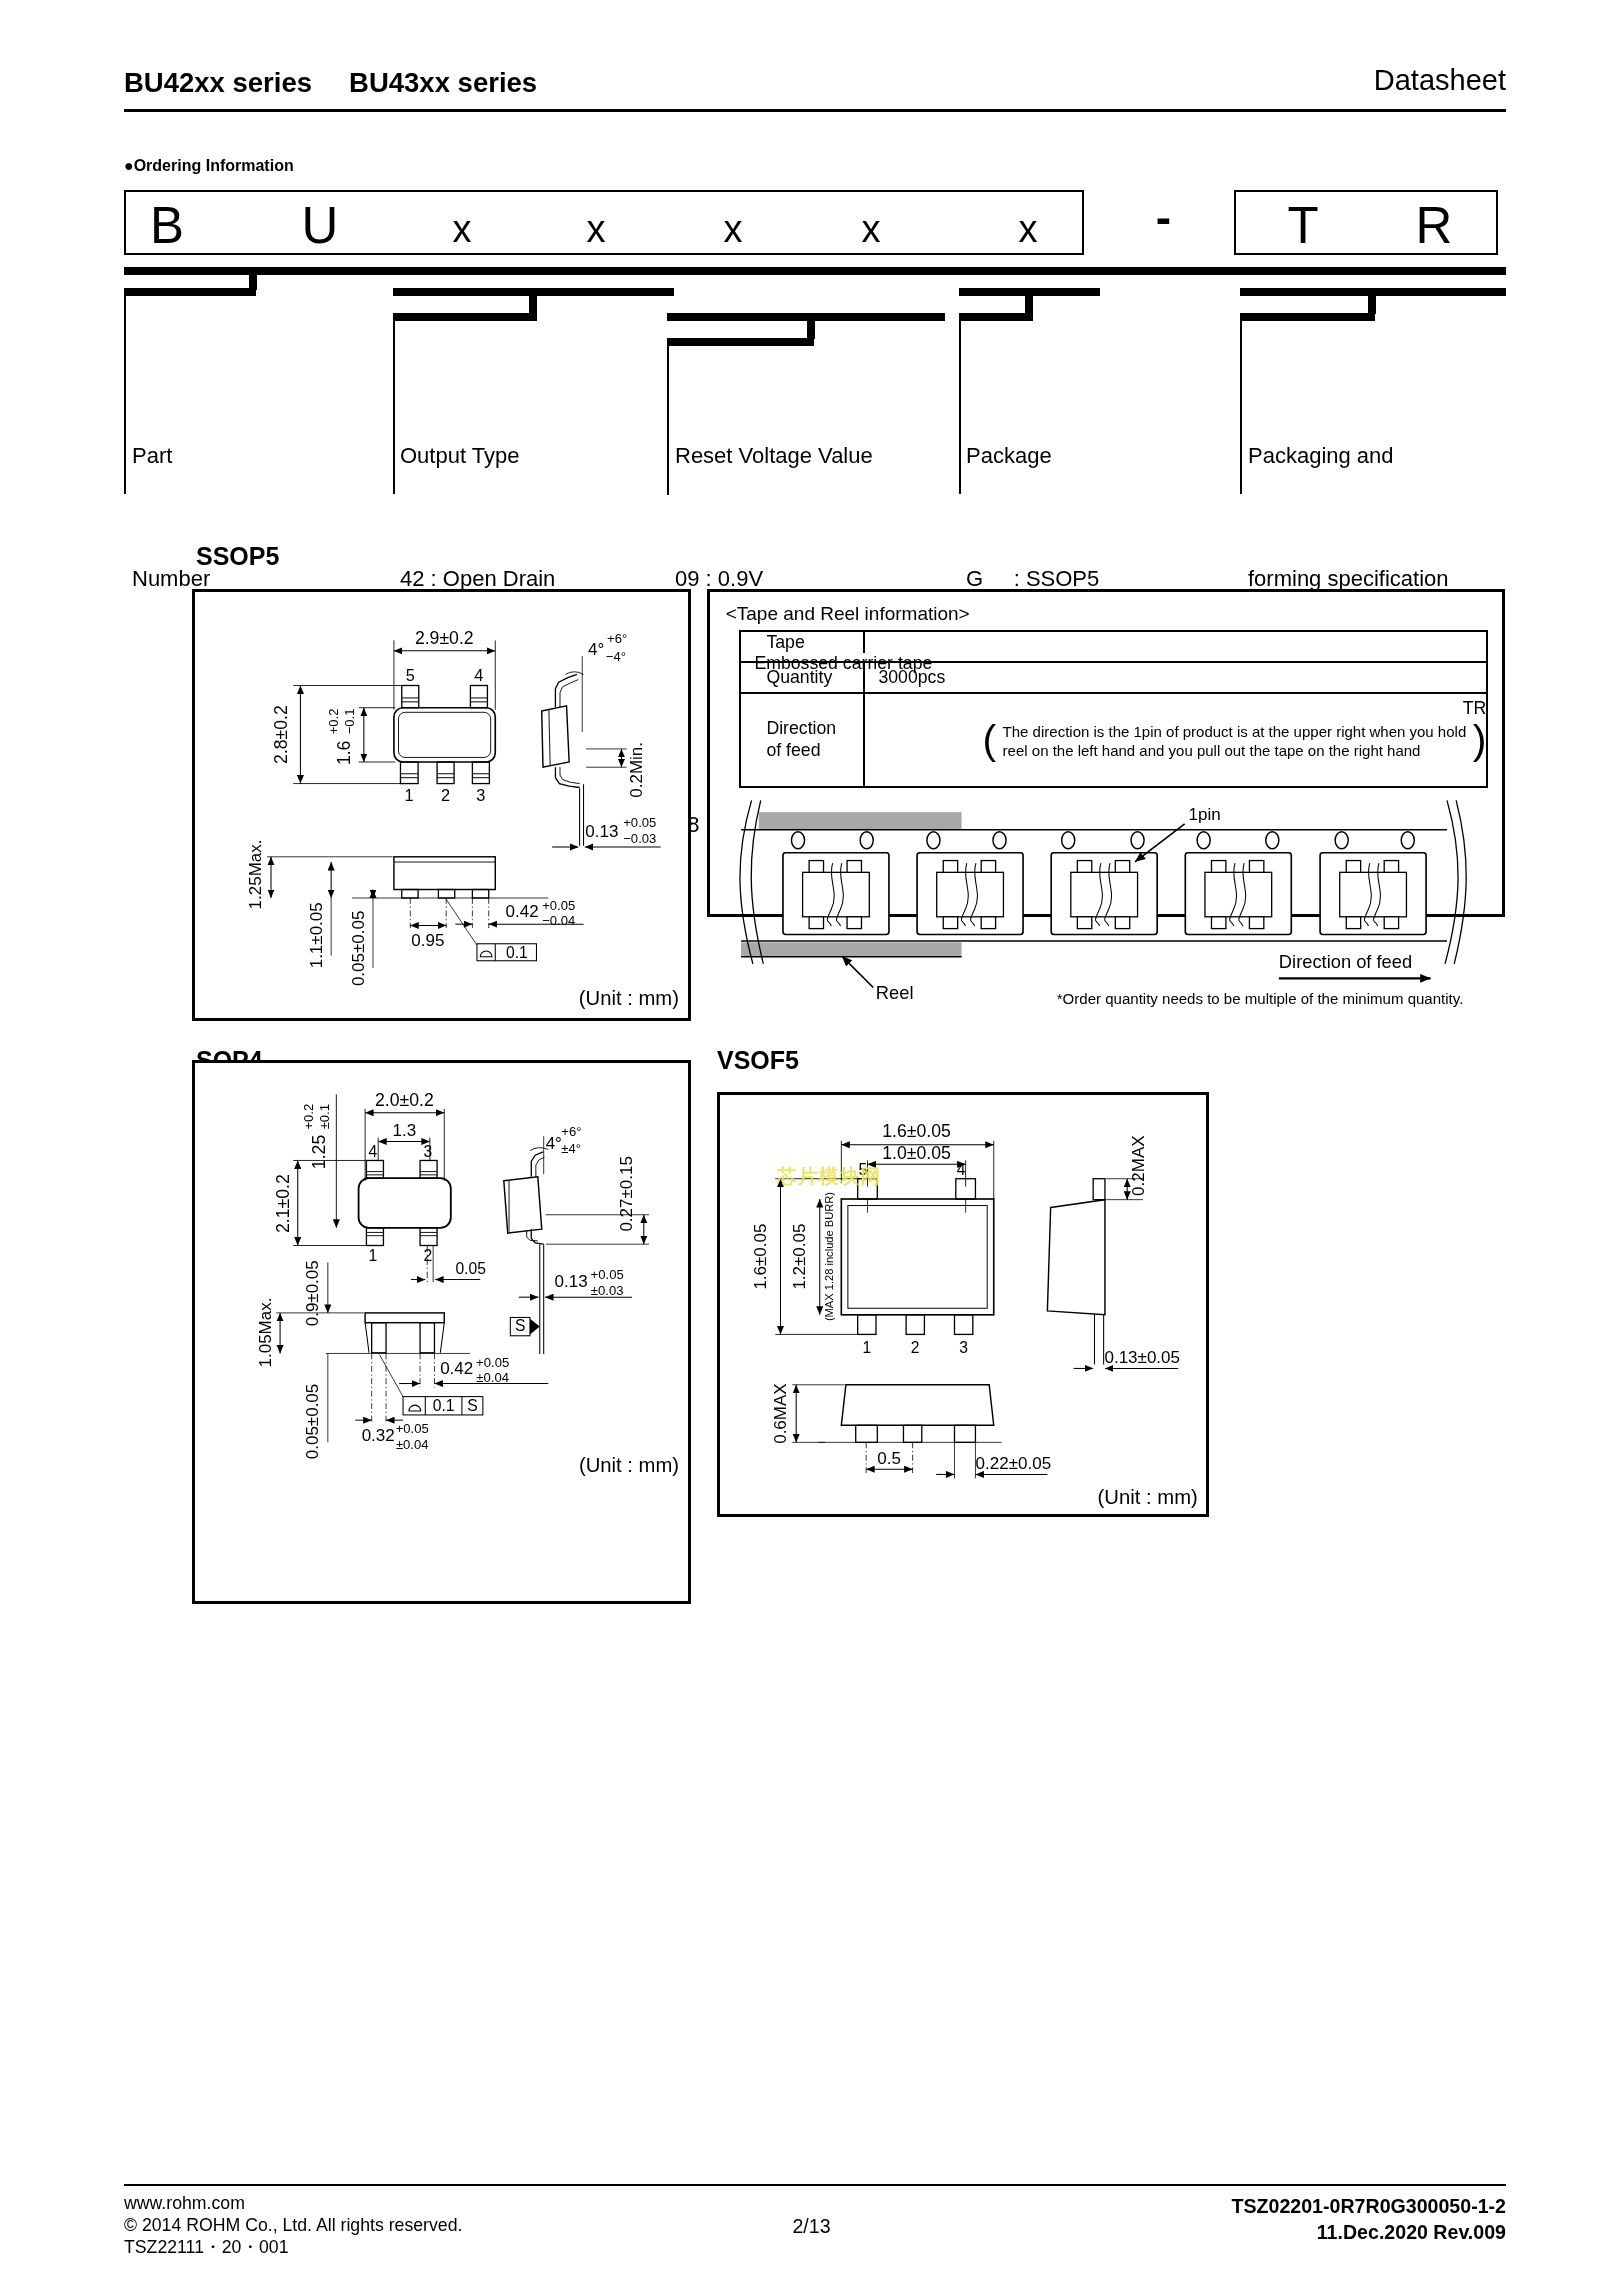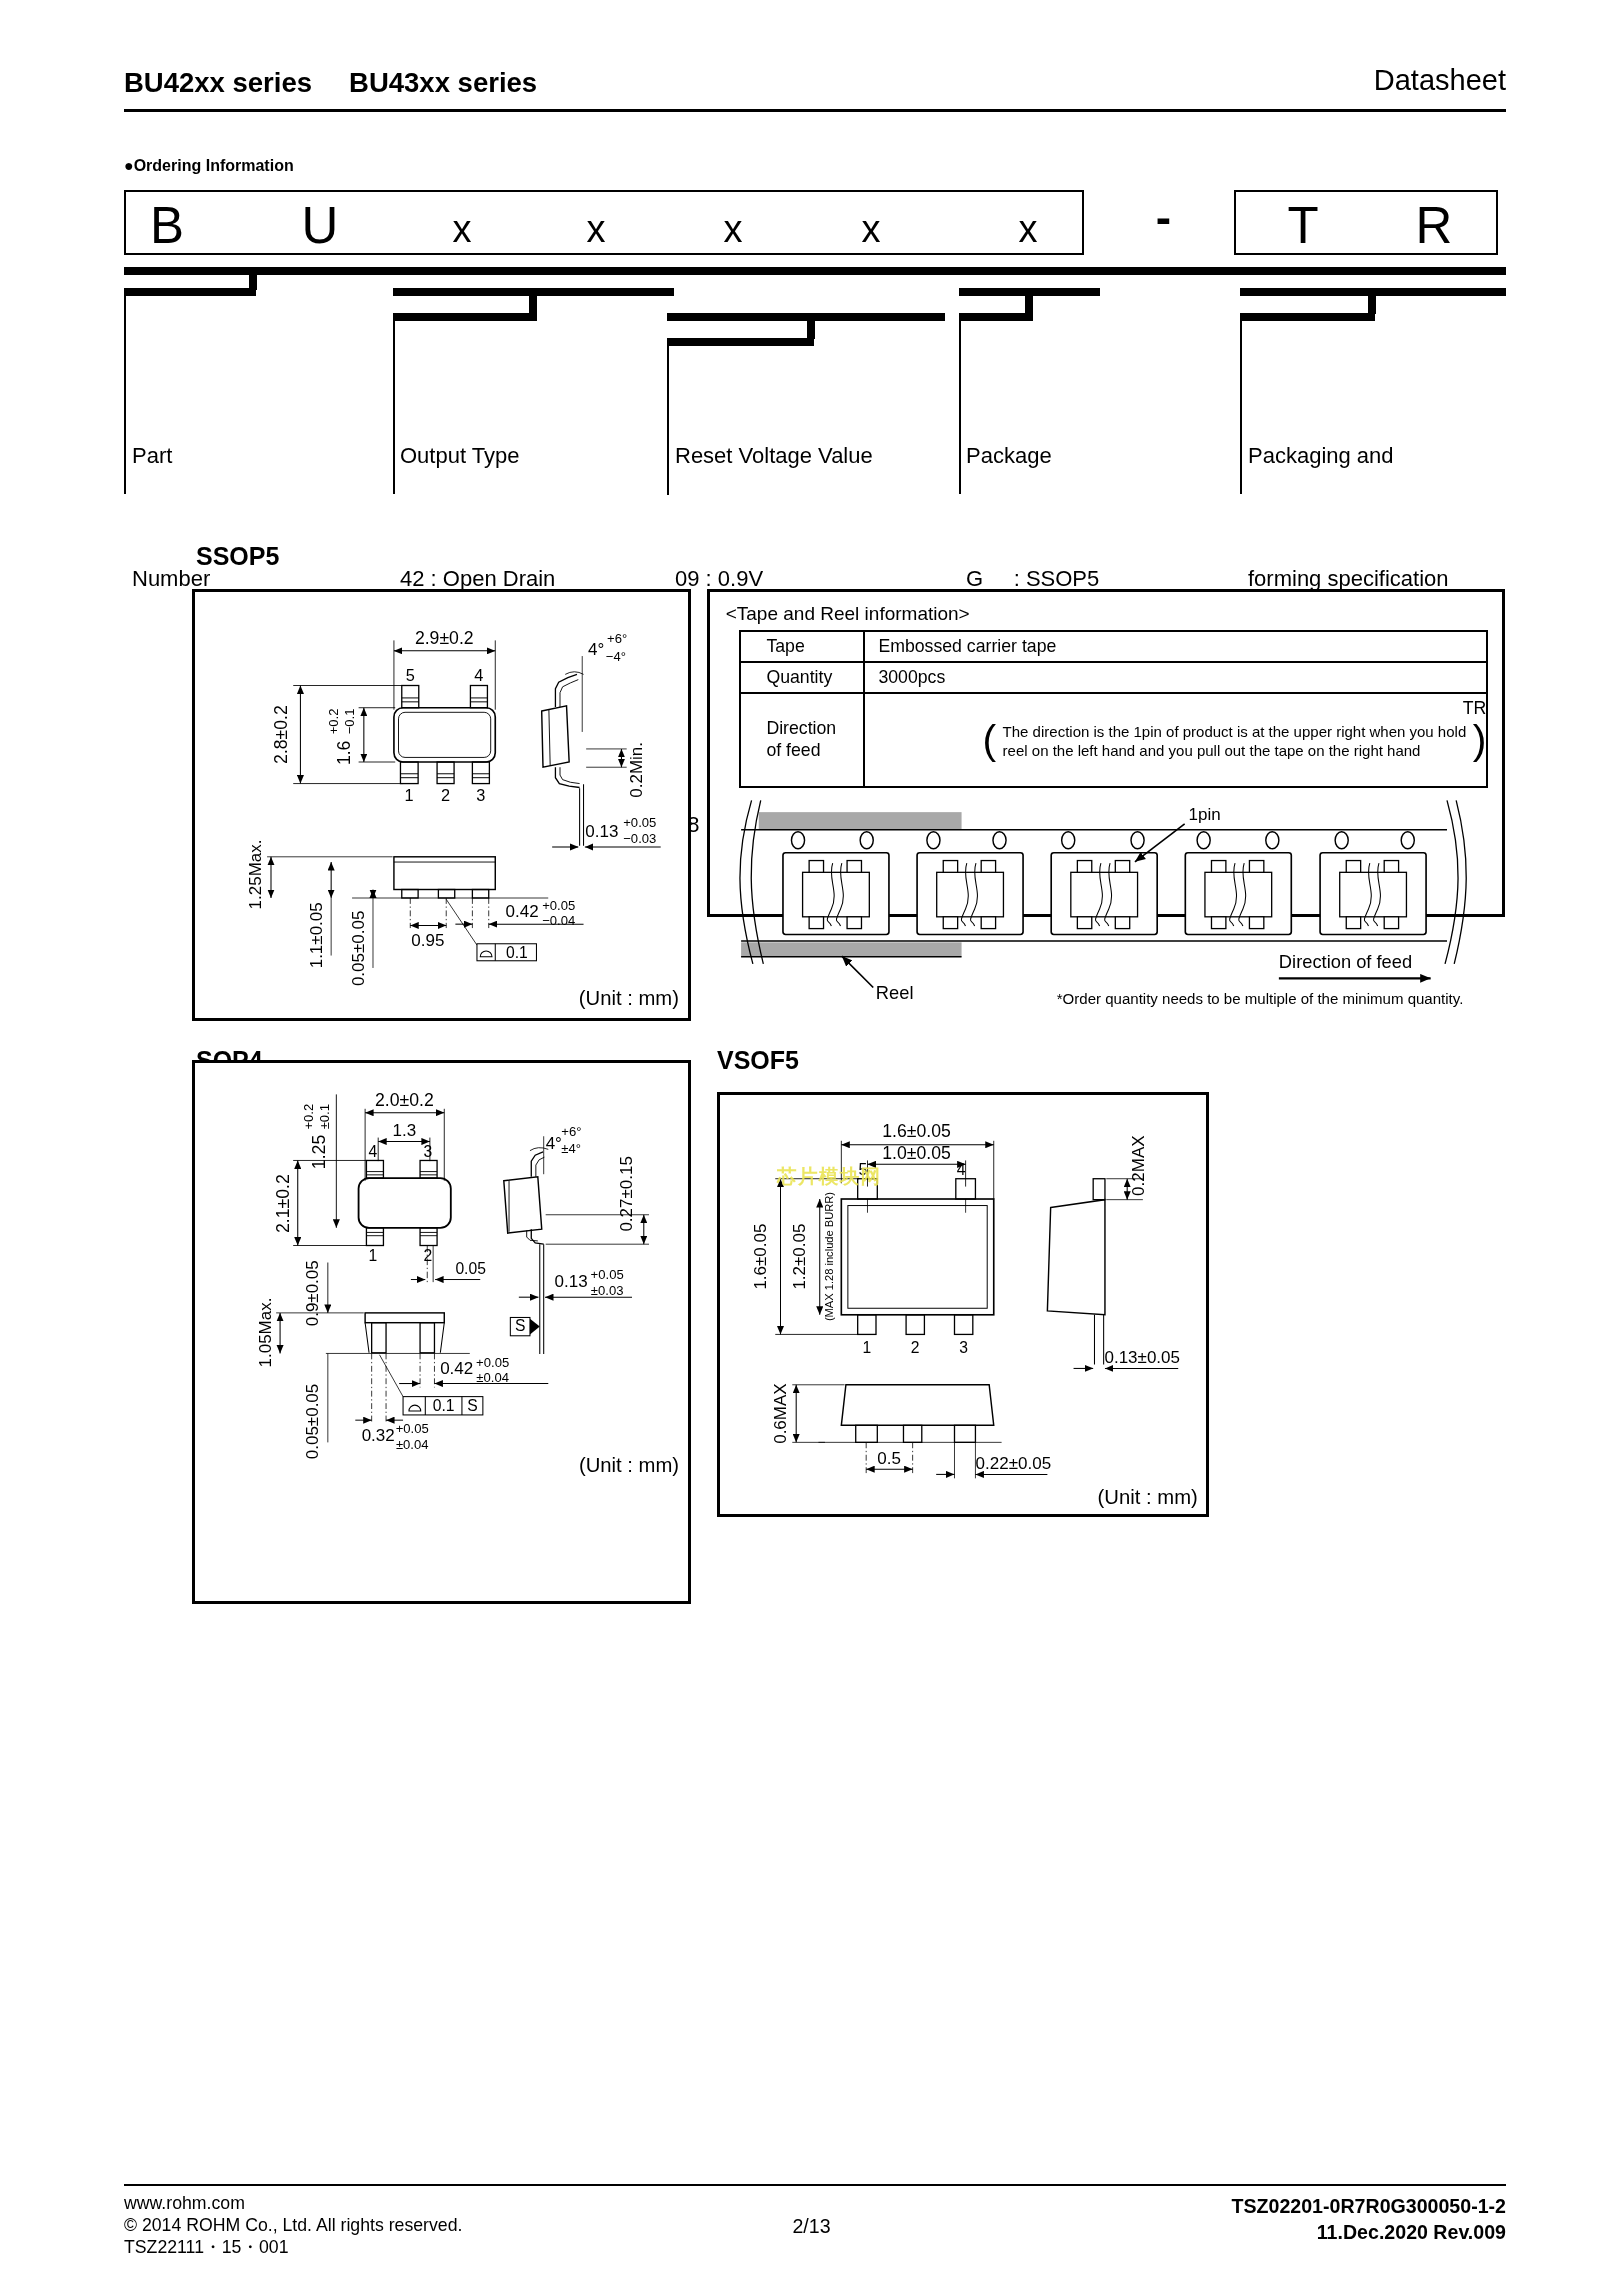--- a/index.html
+++ b/index.html
@@ -196,21 +196,21 @@
       <text class="t20" x="556" y="486" text-anchor="middle">+0.05</text>
       <text class="t20" x="556" y="510" text-anchor="middle">−0.04</text>
       <text class="t24" x="492" y="559" text-anchor="middle">0.1</text>
       <text class="t31" x="740" y="632" text-anchor="end">(Unit : mm)</text>
     </svg>
   </div>
 
   <div class="pkgbox" style="left:707px;top:589px;width:798px;height:328px;">
     <div class="abs" style="left:15.7px;top:10.5px;font-size:19px;">&lt;Tape and Reel information&gt;</div>
     <div class="trtable">
-      <div class="trrow" style="height:31px;">
+      <div class="trrow" style="height:31px;flex-direction:column;">
         <div class="trlabel">
             <span>Tape</span>
           </div>
         <div class="trvalue">
             <span>Embossed carrier tape</span>
           </div>
       </div>
       <div class="trrow" style="height:31px;">
         <div class="trlabel">
             <span>Quantity</span>
@@ -447,21 +447,21 @@
       <text class="t26" x="448" y="572" text-anchor="middle">0.22±0.05</text>
       <text class="t31" x="730" y="625" text-anchor="end">(Unit : mm)</text>
     </svg>
   </div>
   <div class="wm" style="left:777px;top:1163px;">芯片模块网</div>
 
   <div class="bar" style="left:124px;top:2184px;width:1382px;height:2px;"></div>
   <div class="ftl" style="left:124px;top:2192px;">
     <div>www.rohm.com</div>
     <div>© 2014 ROHM Co., Ltd. All rights reserved.</div>
-    <div>TSZ22111・15・001</div>
+    <div>TSZ22111・20・001</div>
   </div>
   <div class="abs" style="left:746px;top:2215px;width:131px;text-align:center;font-size:19.6px;">2/13</div>
   <div class="ftr" style="right:117px;top:2193px;">
     <div>TSZ02201-0R7R0G300050-1-2</div>
     <div>11.Dec.2020 Rev.009</div>
   </div>
 
 </div>
 
 

